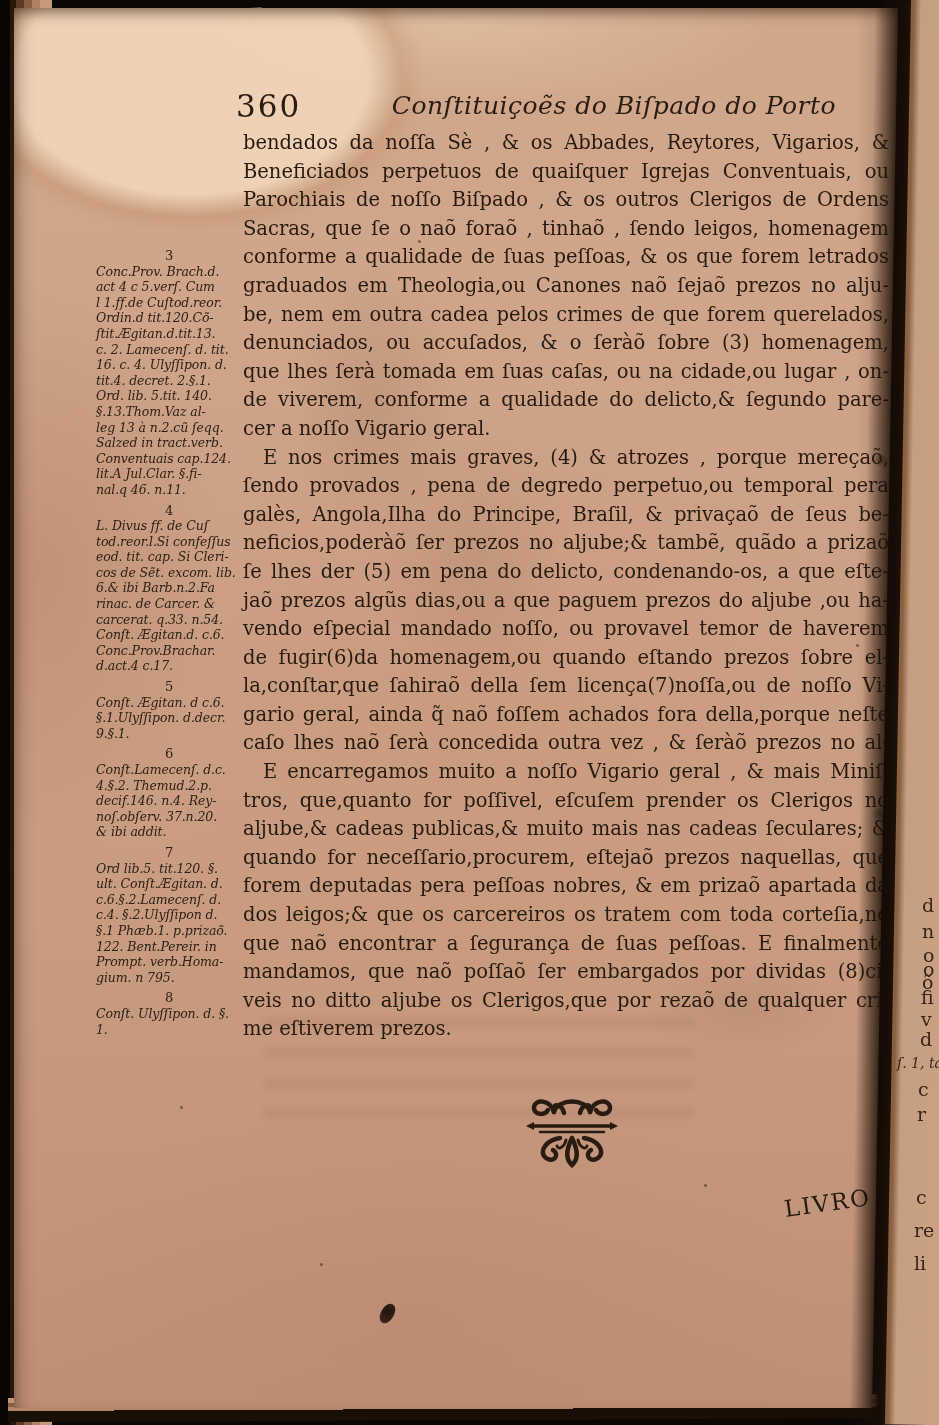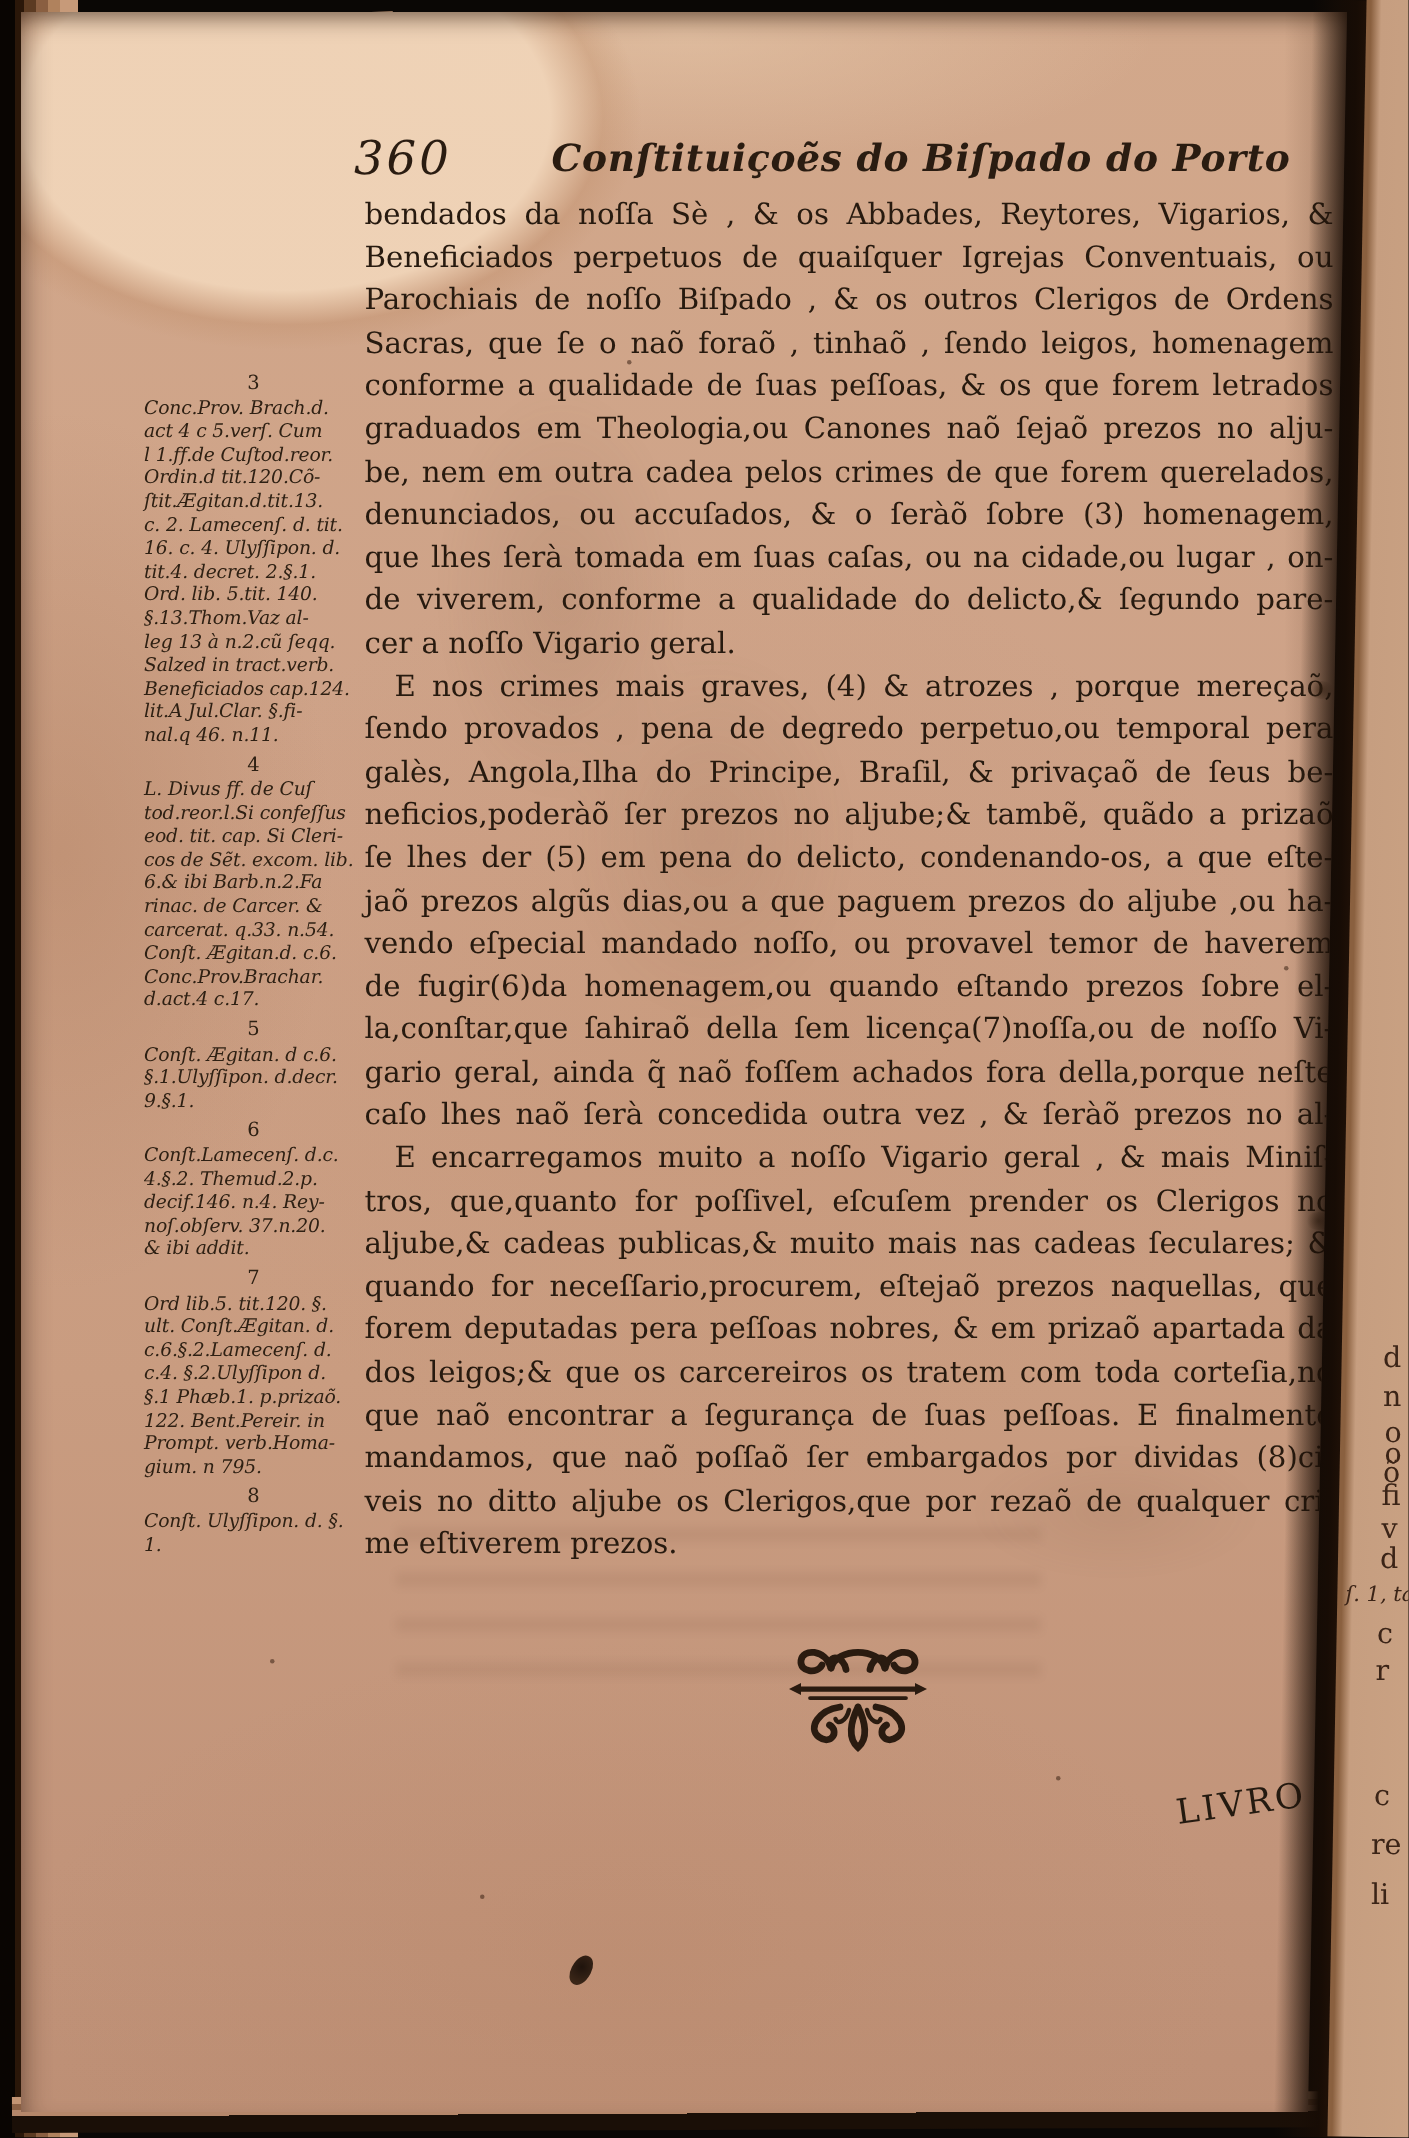--- a/index.html
+++ b/index.html
@@ -58,23 +58,23 @@
       background:repeating-linear-gradient(180deg,rgba(92,58,36,.16) 0 10px,rgba(0,0,0,0) 10px 30px);}
   .g3{left:600px;top:930px;width:260px;height:140px;
       background:radial-gradient(130px 60px at 50% 50%,rgba(92,58,36,.16),rgba(0,0,0,0) 75%);}
   .ink-blob{position:absolute;left:367px;top:1295px;width:13px;height:21px;border-radius:50% 45% 50% 45%;
       background:radial-gradient(circle at 45% 40%,#1f130c,#3a2618 75%);transform:rotate(28deg);}
   .smudge{position:absolute;width:18px;height:12px;border-radius:50%;
       background:radial-gradient(circle,rgba(70,45,25,.55),rgba(0,0,0,0) 72%);}
   .speck{position:absolute;width:3px;height:3px;border-radius:50%;background:rgba(58,35,20,.55);}
   
   .header-row{position:absolute;left:0;top:80px;width:100%;color:#2a1c11;}
-  .pageno{position:absolute;left:222px;top:0;font-size:31px;letter-spacing:2px;font-style:italic;}
+  .pageno{position:absolute;left:222px;top:0;font-size:31px;letter-spacing:2px;}
   .running-title{position:absolute;left:340px;top:3px;width:520px;text-align:center;
-      font-style:italic;font-size:25px;letter-spacing:.5px;font-weight:bold;}
+      font-style:italic;font-size:25px;letter-spacing:.5px;}
   .body-block{position:absolute;left:229px;top:121px;width:646px;color:#271a0f;
       font-size:19.5px;line-height:28.6px;}
   .bl{text-align:justify;text-align-last:justify;white-space:normal;}
   .bl.end{text-align-last:left;}
   .bl.ind{text-indent:20px;}
   .margin-col{position:absolute;left:82px;top:240px;width:146px;color:#2e2013;
       font-style:italic;font-size:12.5px;line-height:15.6px;letter-spacing:-.1px;}
   .note{margin-bottom:5px;}
   .nref{text-align:center;font-style:normal;font-size:13px;}
   .catchword{position:absolute;left:770px;top:1182px;font-size:23px;letter-spacing:2px;
@@ -107,21 +107,21 @@
       <div>l 1.ff.de Cuſtod.reor.</div>
       <div>Ordin.d tit.120.Cõ-</div>
       <div>ſtit.Ægitan.d.tit.13.</div>
       <div>c. 2. Lamecenſ. d. tit.</div>
       <div>16. c. 4. Ulyſſipon. d.</div>
       <div>tit.4. decret. 2.§.1.</div>
       <div>Ord. lib. 5.tit. 140.</div>
       <div>§.13.Thom.Vaz al-</div>
       <div>leg 13 à n.2.cũ ſeqq.</div>
       <div>Salzed in tract.verb.</div>
-      <div>Beneficiados cap.124.</div>
+      <div>Conventuais cap.124.</div>
       <div>lit.A Jul.Clar. §.fi-</div>
       <div>nal.q 46. n.11.</div>
     </div>
     <div class="note">
       <div class="nref">4</div>
       <div>L. Divus ff. de Cuſ</div>
       <div>tod.reor.l.Si confeſſus</div>
       <div>eod. tit. cap. Si Cleri-</div>
       <div>cos de Sẽt. excom. lib.</div>
       <div>6.&amp; ibi Barb.n.2.Fa</div>

